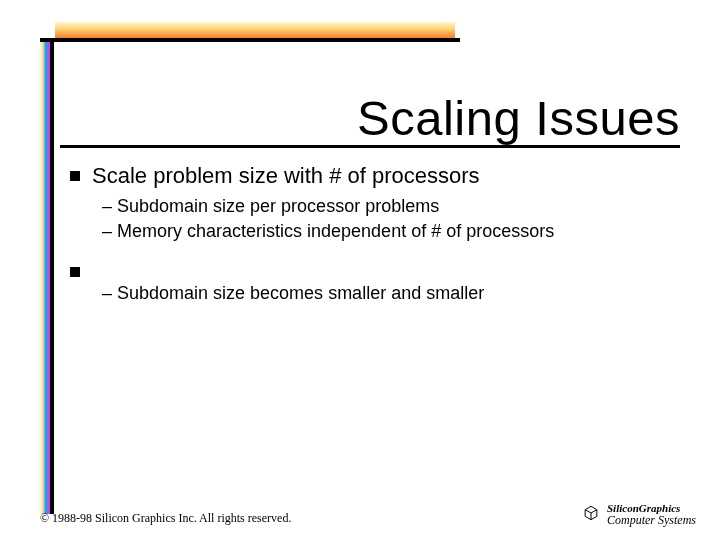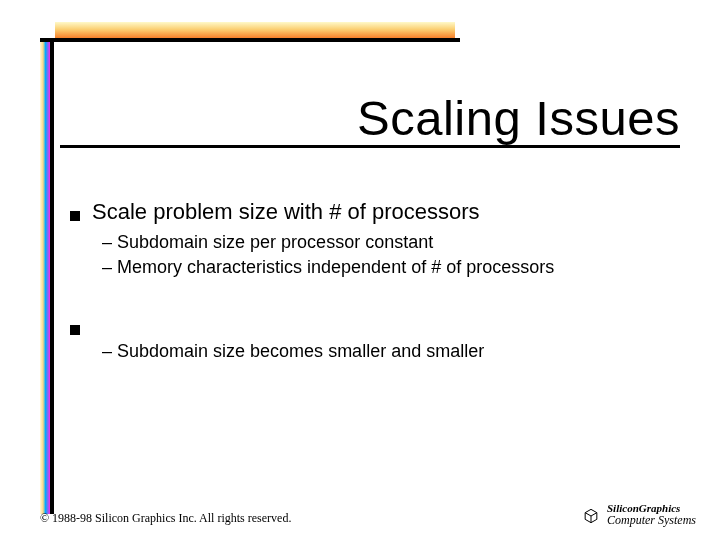--- a/index.html
+++ b/index.html
@@ -31,41 +31,40 @@
   .title-rule {
     position: absolute;
     top: 145px; left: 60px; right: 40px; height: 3px; background: #000;
   }
   .content {
     position: absolute;
     top: 162px; left: 70px; right: 40px;
     color: #000;
   }
   .item {
-    display: flex; align-items: center;
+    display: flex; align-items: flex-start;
     margin-bottom: 4px;
-    margin-top: 36px;
   }
   .bullet-square {
     width: 10px; height: 10px; background: #000; flex: none;
     margin-top: 9px; margin-right: 12px;
   }
   .item-text { font-size: 22px; line-height: 1.25; }
   .sublist { margin-left: 32px; margin-top: 4px; margin-bottom: 14px; }
   .sub { font-size: 18px; line-height: 1.4; }
   .copyright {
     position: absolute;
     left: 40px; bottom: 14px;
     font-family: "Times New Roman", Times, serif;
     font-size: 12px;
   }
   .logo {
     position: absolute;
     right: 24px; bottom: 14px;
-    display: flex; align-items: flex-end; gap: 6px;
+    display: flex; align-items: flex-start; gap: 6px;
   }
   .logo-cube { width: 20px; height: 20px; }
   .logo-text { display: flex; flex-direction: column; line-height: 1; }
   .logo-main { font-style: italic; font-weight: bold; font-size: 11px; font-family: "Times New Roman", serif; }
   .logo-sub { font-style: italic; font-size: 12px; font-family: "Times New Roman", serif; text-align: right; }
 </style>
 </head>
 <body>
 
 <div class="grad-top"></div>
@@ -76,21 +75,21 @@
 <div class="title">Scaling Issues</div>
 <div class="title-rule"></div>
 
 <div class="content">
 
   <div class="item">
     <div class="bullet-square"></div>
     <div class="item-text">Scale problem size with # of processors</div>
   </div>
   <div class="sublist">
-    <div class="sub">–  Subdomain size per processor constant</div>
+    <div class="sub">–  Subdomain size per processor problems</div>
     <div class="sub">–  Memory characteristics independent of # of processors</div>
   </div>
 
   <div class="item">
     <div class="bullet-square"></div>
   </div>
   <div class="sublist">
     <div class="sub">–  Subdomain size becomes smaller and smaller</div>
   </div>
 

